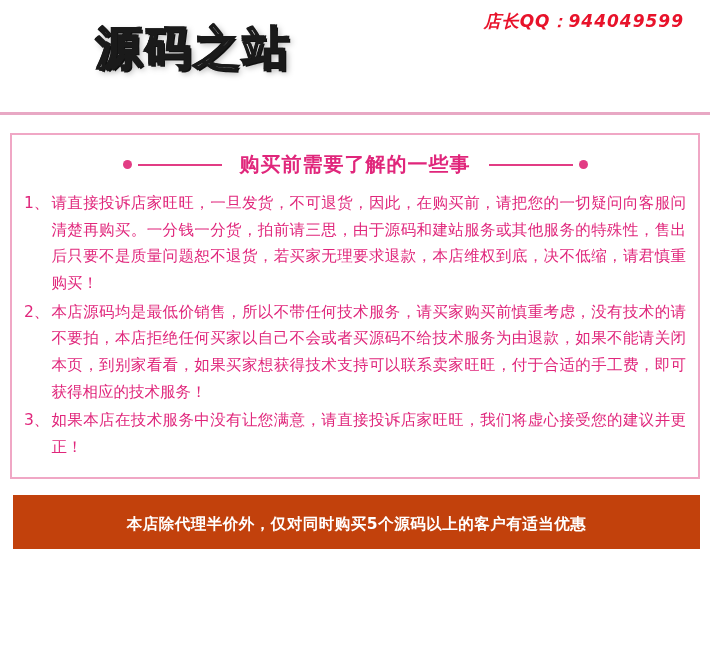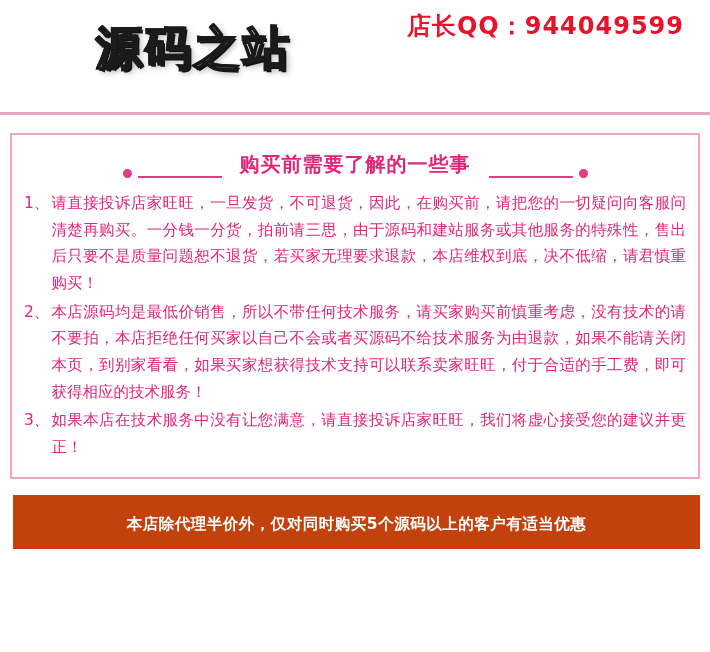--- a/index.html
+++ b/index.html
@@ -42,42 +42,43 @@
       -1px -1px 0 #111,
        3px 3px 6px rgba(0,0,0,0.35);
   }
   .qq-block {
     position: absolute;
     right: 26px;
     top: 10px;
     text-align: left;
   }
   .qq-line {
-    font-size: 24px;
+    font-size: 17px;
     font-weight: bold;
     color: #e8122a;
     line-height: 1.35;
     white-space: nowrap;
     letter-spacing: 1px;
+    font-style: italic;
   }
   .qq-line .qq-num {
     color: #e8122a;
   }
 
   
   .notice-wrap {
     margin: 18px 10px 0 10px;
     border: 2px solid #f0a7c5;
     padding: 10px 12px 14px 12px;
     position: relative;
     background: #ffffff;
   }
   .notice-title-row {
     display: flex;
-    align-items: flex-end;
+    align-items: center;
     justify-content: center;
     margin: 6px 0 12px 0;
   }
   .dot {
     width: 9px;
     height: 9px;
     border-radius: 50%;
     background: #e23c84;
     flex: 0 0 auto;
   }

